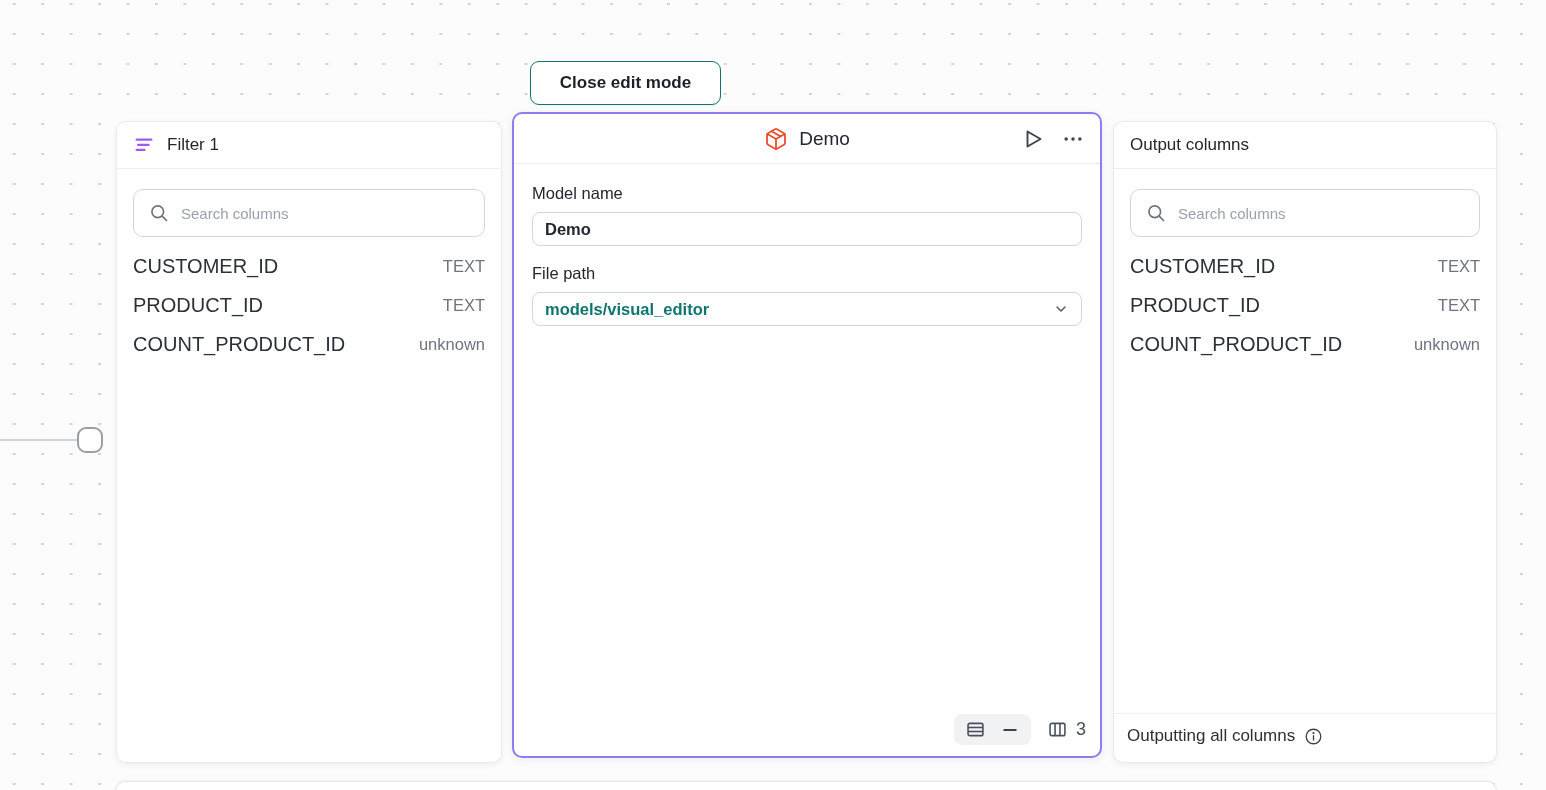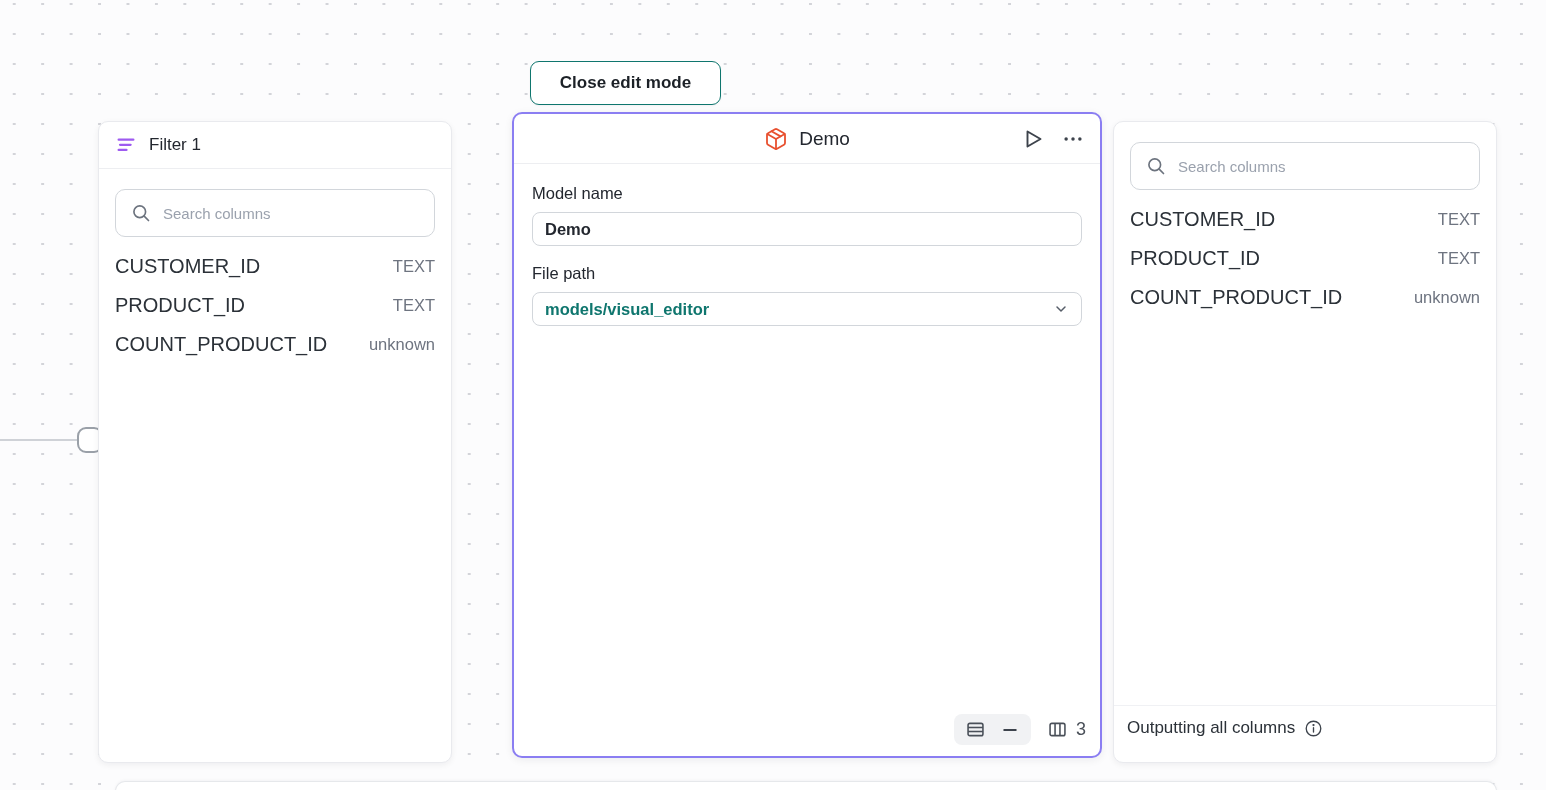--- a/index.html
+++ b/index.html
@@ -59,21 +59,21 @@
   .search-box input::placeholder { color: #9aa1ad; }
   .col-list { list-style: none; padding: 2px 0; }
   .col-row {
     display: flex; align-items: center; justify-content: space-between;
     height: 39px; padding: 0 16px; cursor: default;
   }
   .col-name { font-size: 20px; color: #2b3138; }
   .col-type { font-size: 16.5px; color: #6e7480; }
 
   
-  .filter-node { left: 98px; top: 121px; width: 354px; height: 642px; }
+  .filter-node { left: 116px; top: 121px; width: 386px; height: 642px; }
 
   
   .model-node {
     left: 512px; top: 112px; width: 590px; height: 646px;
     border: 2.5px solid #8b7ef2;
     box-shadow: 0 2px 8px rgba(20,24,40,.07);
   }
   .model-header {
     position: relative; display: flex; align-items: center; justify-content: center;
     height: 50px; border-bottom: 1px solid #edeef1;
@@ -104,21 +104,21 @@
   .preview-pill {
     background: #f1f2f4; border-radius: 8px; padding: 5px 11px;
     display: flex; align-items: center; gap: 14px; cursor: pointer; border: none;
   }
   .col-count-group { display: flex; align-items: center; gap: 8px; }
   .col-count { font-size: 18px; color: #4a5059; font-weight: 500; }
 
   
   .output-node { left: 1113px; top: 121px; width: 384px; height: 642px; }
   .output-footer {
-    position: absolute; left: 0; right: 0; bottom: 12px; height: 45px;
+    position: absolute; left: 0; right: 0; bottom: 4px; height: 45px;
     border-top: 1px solid #f0f1f4;
     display: flex; align-items: center; gap: 9px; padding: 0 13px;
     font-size: 17px; color: #2b3138;
     border-radius: 0 0 10px 10px; background: #fff;
   }
 
   
   .bottom-node {
     position: absolute; left: 115px; top: 781px; width: 1382px; height: 30px;
     background: #fff; border: 1px solid #e6e8eb; border-bottom: none;
@@ -244,20 +244,23 @@
             <line x1="9.2" y1="5" x2="9.2" y2="19"></line>
             <line x1="14.8" y1="5" x2="14.8" y2="19"></line>
           </svg>
         </span>
         <span class="col-count">3</span>
       </div>
     </div>
   </section>
 
   <section class="node output-node">
+    <div class="node-header">
+      <span>Output columns</span>
+    </div>
     <div class="search-box">
       <span>
         <svg width="20" height="20" viewBox="0 0 24 24" fill="none" stroke="#6c737e" stroke-width="2" stroke-linecap="round">
           <circle cx="10.5" cy="10.5" r="7"></circle>
           <line x1="15.8" y1="15.8" x2="21" y2="21"></line>
         </svg>
       </span>
       <input placeholder="Search columns" style="">
     </div>
     <ul class="col-list">

